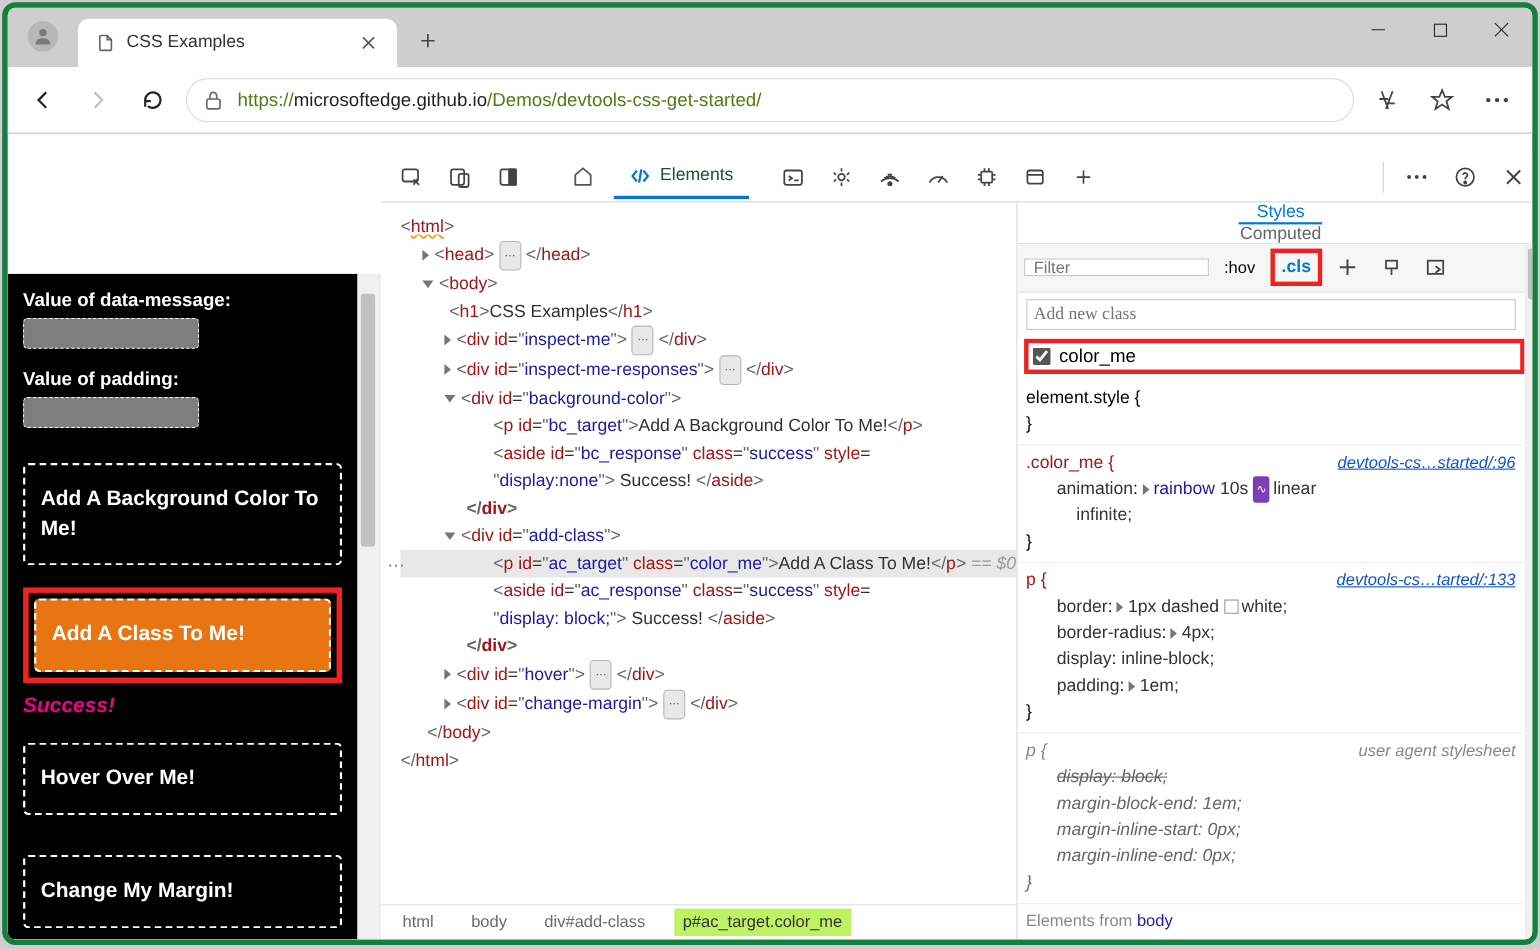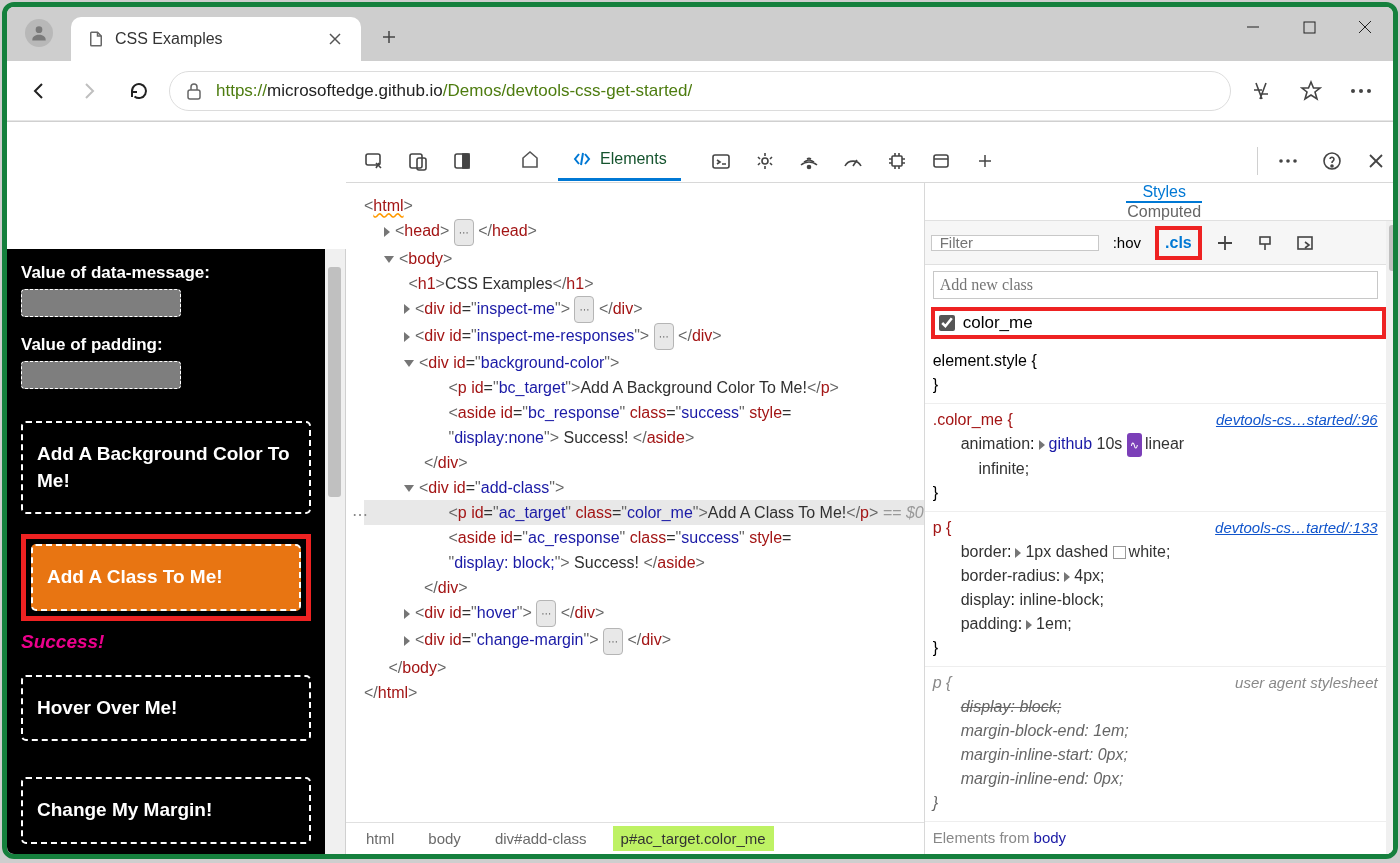--- a/index.html
+++ b/index.html
@@ -53,21 +53,21 @@
 .dom-tree .tkt { color: #a31515; } 
 .dom-tree .tka { color: #a31515; } 
 .dom-tree .tkv { color: #1a1aa6; } 
 .dom-tree .tkb { color: #666; } 
 .dom-tree .tri { display: inline-block; width: 0; height: 0; border-left: 6px solid #767676; border-top: 5px solid transparent; border-bottom: 5px solid transparent; margin-right: 5px; vertical-align: middle; }
 .dom-tree .tri.down { border-left: 5px solid transparent; border-right: 5px solid transparent; border-top: 7px solid #767676; border-bottom: none; }
 .dom-tree .pill { display: inline-block; background: #e8e8e8; border: 1px solid #b5b5b5; border-radius: 4px; font-size: 10px; padding: 0 4px; color: #555; vertical-align: middle; }
 .dom-tree .row { padding-left: 0; white-space: pre; }
 .dom-tree .i1 { padding-left: 20px; }
 .dom-tree .i2 { padding-left: 40px; }
-.dom-tree .i3 { padding-left: 60px; }
+.dom-tree .i3 { padding-left: 60px; font-weight: bold; }
 .dom-tree .i4w { padding-left: 80px; }
 .dom-tree .selrow { background: #e8e8e8; position: relative; }
 .dom-tree .selrow::before { content: "⋯"; position: absolute; left: -12px; top: 2px; color: #888; font-size: 16px; }
 .dom-tree .dimval { color: #999; font-style: italic; }
 
 .breadcrumb { height: 32px; border-top: 1px solid #e0e0e0; display: flex; align-items: center; padding: 0 12px; font-family: Consolas, monospace; font-size: 15px; gap: 18px; }
 .breadcrumb span { color: #6b6b6b; padding: 4px 8px; }
 .breadcrumb span.bc-active { background: #bef264; color: #333; }
 
 .styles-pane { width: 480px; border-left: 1px solid #d8d8d8; display: flex; flex-direction: column; font-family: Consolas, monospace; overflow: hidden; }
@@ -397,21 +397,21 @@
           </label>
 
           <div class="rules">
             <div class="rule">
               <div>element.style {</div>
               <div>}</div>
             </div>
             <div class="rule">
               <span class="link">devtools-cs…started/:96</span>
               <div class="sel">.color_me {</div>
-              <div class="prop"><span class="pn">animation</span>:<span class="expand-tri"></span><span class="pv"><span class="kw">github</span><span> 10s </span><span class="badge">∿</span><span>linear</span><br>&nbsp;&nbsp;&nbsp;&nbsp;<span>infinite;</span></span></div>
+              <div class="prop"><span class="pn">animation</span>:<span class="expand-tri"></span><span class="pv"><span class="kw">rainbow</span><span> 10s </span><span class="badge">∿</span><span>linear</span><br>&nbsp;&nbsp;&nbsp;&nbsp;<span>infinite;</span></span></div>
               <div>}</div>
             </div>
             <div class="rule">
               <span class="link">devtools-cs…tarted/:133</span>
               <div class="sel">p {</div>
               <div class="prop"><span class="pn">border</span>:<span class="expand-tri"></span><span class="pv"><span>1px dashed </span><span class="swatch" style="background:#fff"></span><span>white;</span></span></div>
               <div class="prop"><span class="pn">border-radius</span>:<span class="expand-tri"></span><span class="pv">4px;</span></div>
               <div class="prop"><span class="pn">display</span>: <span class="pv">inline-block;</span></div>
               <div class="prop"><span class="pn">padding</span>:<span class="expand-tri"></span><span class="pv">1em;</span></div>
               <div>}</div>

